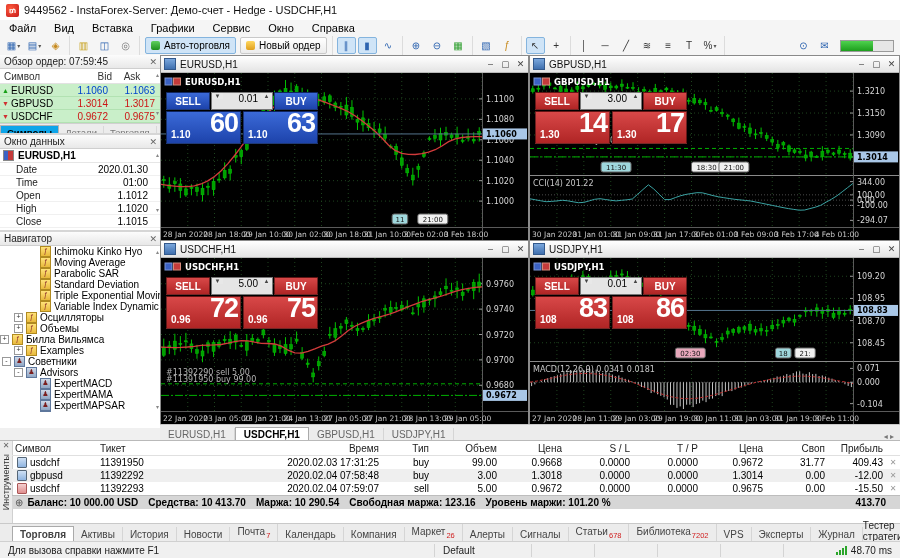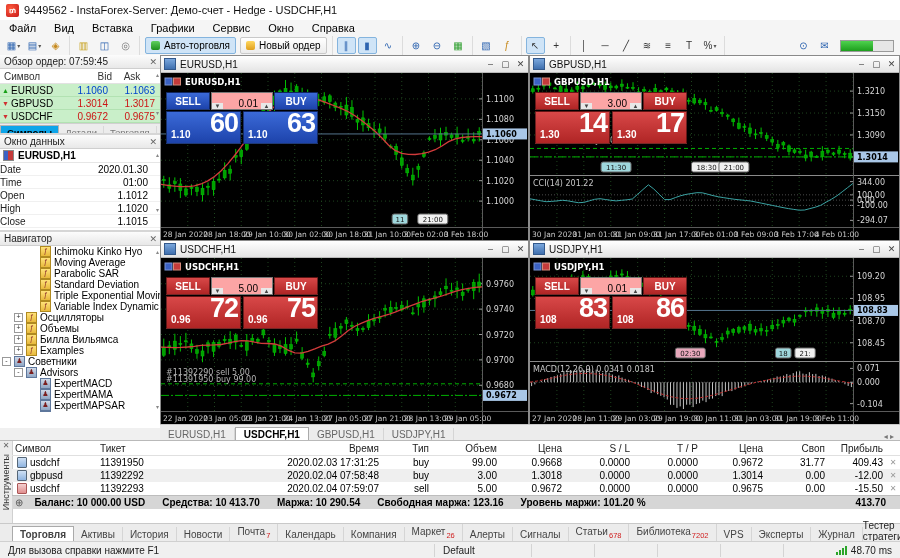--- a/index.html
+++ b/index.html
@@ -30,21 +30,21 @@
   .pclose{margin-left:auto;margin-right:3px;color:#666;font-size:9px;}
   .mwhdr{display:flex;height:14px;align-items:center;font-size:10px;color:#333;border-bottom:1px solid #e2e2e2;background:#fff;}
   .mwrow{display:flex;height:12px;align-items:center;font-size:10px;background:#c9efc9;border-bottom:1px solid #b2e2b2;}
   .mwsym{width:64px;display:flex;align-items:center;font-size:10px;}
   .dirico{width:11px;text-align:center;font-size:7px;}
   .mwbid,.mwask{width:44px;text-align:right;padding-right:3px;font-size:10px;}
   .ptabs{display:flex;height:15px;background:#ececec;border-top:1px solid #d0d0d0;align-items:flex-end;}
   .ptab{font-size:9.5px;color:#777;padding:1px 6px;border-right:1px solid #d8d8d8;}
   .ptab.active{background:#0ea5e9;border:1px solid #b5b5b5;border-bottom:none;color:#000;font-weight:bold;}
   .dwrow{display:flex;height:12px;align-items:center;font-size:10px;border-bottom:1px solid #f0f0f0;}
-  .dwlabel{color:#222;}
+  .dwlabel{padding-left:16px;color:#222;}
   .dwval{margin-left:auto;padding-right:12px;}
   .dwsym{display:flex;height:13px;align-items:center;font-weight:bold;font-size:10px;border-bottom:1px solid #e6e6e6;}
   .candleico{width:9px;height:9px;margin:0 4px 0 3px;background:linear-gradient(90deg,#3b62c4 50%,#c43b3b 50%);border:1px solid #888;}
   .navitem{display:flex;height:11px;align-items:center;font-size:10px;white-space:nowrap;}
   .expbox{width:7px;height:7px;border:1px solid #999;background:#fff;font-size:7px;line-height:5px;text-align:center;color:#333;margin-right:3px;flex:none;}
   .tico-f{width:9px;height:9px;flex:none;background:linear-gradient(#ffe27a,#e8b93c);border:1px solid #b08a20;color:#8a2b2b;font-size:7px;line-height:8px;text-align:center;margin-right:3px;font-style:italic;}
   .tico-e{width:9px;height:9px;flex:none;background:linear-gradient(#cfd9e8,#8fa6c4);border:1px solid #5e779c;color:#7a1f1f;font-size:7px;line-height:8px;text-align:center;margin-right:3px;}
   .scrollhint{position:absolute;right:1px;color:#888;font-size:6px;}
   
   #charts{position:absolute;left:160px;top:55px;width:740px;height:369px;background:#6d6d6d;}
@@ -52,21 +52,21 @@
   .cw-title{height:16px;background:linear-gradient(#ffffff,#e4e4e4);border-bottom:1px solid #b9b9b9;display:flex;align-items:center;font-size:10px;color:#111;}
   .cw-ico{width:10px;height:10px;margin:0 4px 0 3px;background:linear-gradient(#7aa7dd,#3f6fae);border:1px solid #33598c;}
   .wbtns{margin-left:auto;display:flex;}
   .wb{width:15px;text-align:center;font-size:9px;color:#444;}
   .cbody{position:relative;}
   svg text{font-family:"DejaVu Sans",sans-serif;}
   
   .ocp{position:absolute;left:5px;top:19px;width:152px;z-index:5;}
   .ocp .r1{display:flex;height:18px;gap:1px;}
   .btn-sell,.btn-buy{width:42px;color:#fff;font-size:10px;font-weight:bold;display:flex;align-items:center;justify-content:center;border:1px solid rgba(0,0,0,.45);}
-  .vol{flex:1;background:#fca5a5;border:1px solid #777;display:flex;align-items:flex-end;font-size:10px;}
+  .vol{flex:1;background:#e5e5e5;border:1px solid #777;display:flex;align-items:flex-start;font-size:10px;}
   .vol .dd,.vol .up{width:11px;background:#e8e8e8;color:#444;font-size:6px;display:flex;align-items:center;justify-content:center;}
   .vol .v{flex:1;display:flex;align-items:center;justify-content:flex-end;padding-right:3px;font-size:10px;}
   .ocp .r2{display:flex;gap:2px;margin-top:1px;height:33px;}
   .pb{flex:1;position:relative;color:#fff;border:1px solid rgba(0,0,0,.45);overflow:hidden;}
   .pb .sm{position:absolute;left:4px;bottom:3px;font-size:10px;font-weight:bold;}
   .pb .bg{position:absolute;right:2px;top:-4px;font-size:27px;font-weight:bold;letter-spacing:-1px;}
   .blue .btn-sell,.blue .btn-buy,.blue .pb{background:linear-gradient(#3b6ad8,#1d43ab);}
   .red .btn-sell,.red .btn-buy,.red .pb{background:linear-gradient(#d84848,#b02525);}
   
   #charttabs{position:absolute;left:160px;top:424px;width:740px;height:16px;background:#ececec;border-top:1px solid #c9c9c9;display:flex;align-items:flex-end;}
@@ -81,21 +81,21 @@
   #term-main{position:absolute;left:12px;top:0;width:888px;height:83px;}
   .trow{display:flex;height:13px;align-items:center;font-size:10px;}
   .thead{height:14px;border-bottom:1px solid #e0e0e0;color:#222;}
   .trow.alt{background:#efefef;}
   .tc{padding:0 3px;white-space:nowrap;overflow:hidden;box-sizing:border-box;}
   .num{text-align:right;}
   .docico{width:8px;height:9px;border-radius:1px;margin:0 3px 0 2px;border:1px solid #567;background:linear-gradient(#cfe0f4,#8fb4e0);flex:none;}
   .docico.sell{border-color:#a55;background:linear-gradient(#f4d0d0,#e08f8f);}
   .closex{color:#999;font-size:8px;width:14px;text-align:center;flex:none;}
   #balrow{display:flex;height:13px;align-items:center;background:#d6d6d6;font-size:10px;font-weight:bold;border-top:1px solid #bdbdbd;}
-  #balrow .seg{margin-right:10px;white-space:nowrap;margin-left:7px;}
+  #balrow .seg{margin-right:10px;white-space:nowrap;}
   #balrow .plus{color:#555;font-weight:normal;margin:0 4px 0 3px;}
   #baltotal{margin-left:auto;padding-right:14px;}
   
   #bottomtabs{position:absolute;left:0;top:523px;width:900px;height:18px;background:#ececec;border-top:1px solid #c9c9c9;display:flex;align-items:flex-end;}
   .btab{font-size:10px;color:#444;padding:2px 7px 2px 7px;border-right:1px solid #d5d5d5;white-space:nowrap;}
   .btab.active{background:#fff;border:1px solid #aaa;border-bottom:none;font-weight:bold;}
   .btab .cnt{color:#d02020;font-size:7.5px;vertical-align:sub;margin-left:1px;}
   #tester{margin-left:auto;font-size:10px;color:#222;padding-right:10px;}
   
   #statusbar{position:absolute;left:0;top:541px;width:900px;height:17px;background:#f0f0f0;border-top:1px solid #d0d0d0;display:flex;align-items:center;font-size:10px;color:#222;}
@@ -291,21 +291,21 @@
           <div class="navitem" style="padding-left: 14px;">
             <span class="expbox">+</span>
             <span class="tico-f">ƒ</span>
             <span>Осцилляторы</span>
           </div>
           <div class="navitem" style="padding-left: 14px;">
             <span class="expbox">+</span>
             <span class="tico-f">ƒ</span>
             <span>Объемы</span>
           </div>
-          <div class="navitem" style="padding-left: 14px;">
+          <div class="navitem" style="">
             <span class="expbox">+</span>
             <span class="tico-f">ƒ</span>
             <span>Билла Вильямса</span>
           </div>
           <div class="navitem" style="padding-left: 14px;">
             <span class="expbox">+</span>
             <span class="tico-f">ƒ</span>
             <span>Examples</span>
           </div>
           <div class="navitem" style="padding-left: 2px;">

